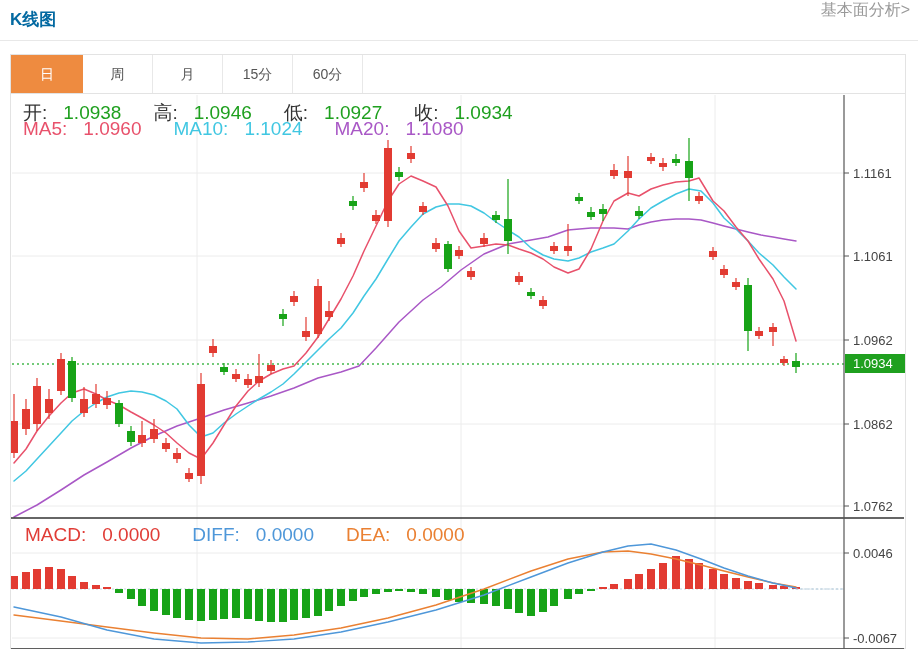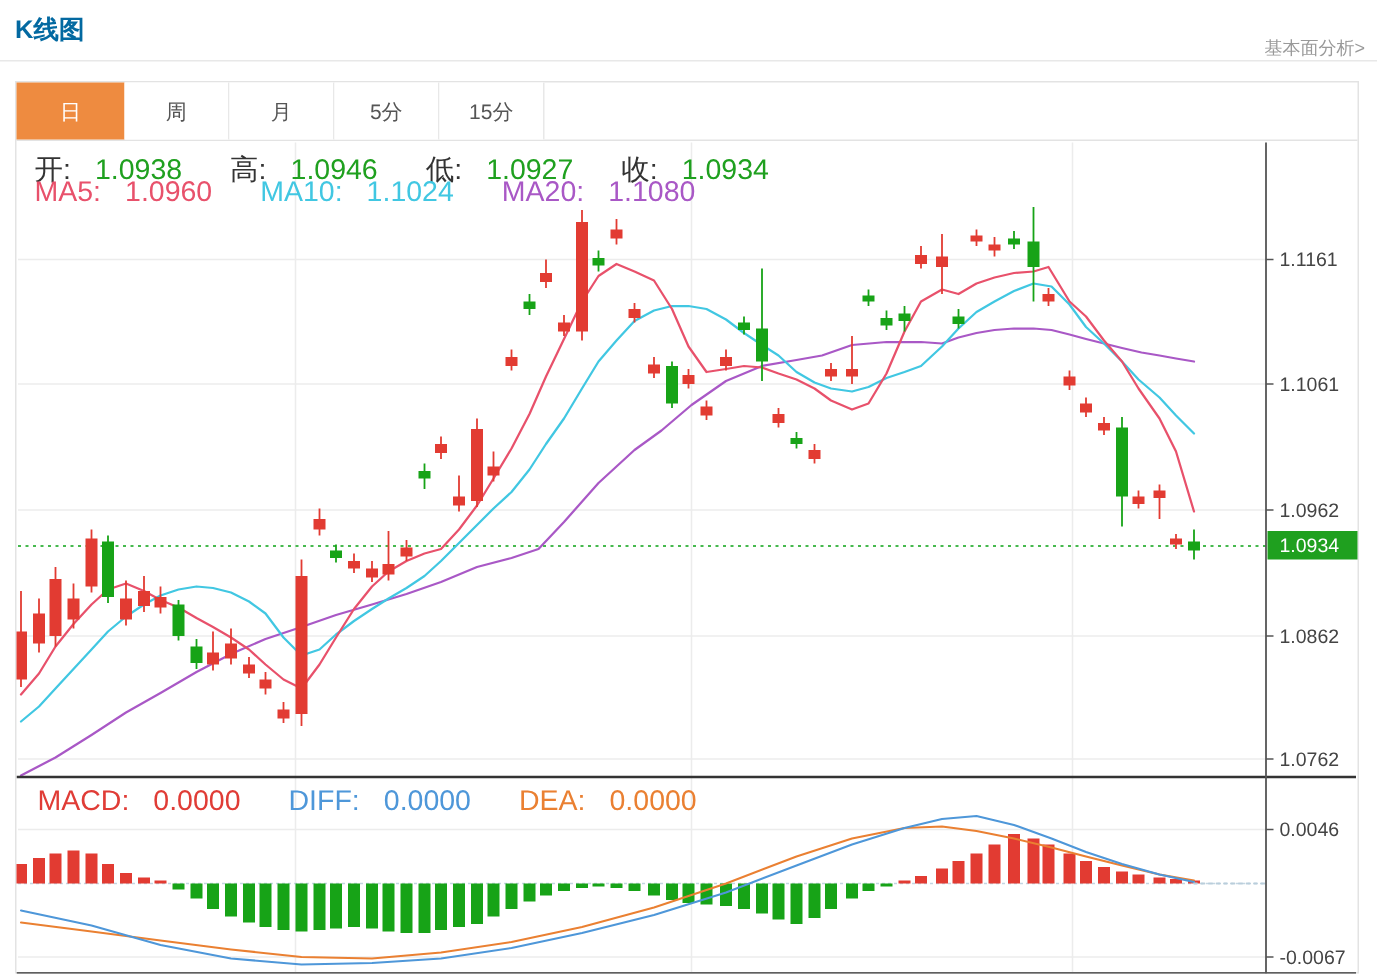--- a/index.html
+++ b/index.html
@@ -1,21 +1,21 @@
 <!DOCTYPE html>
 <html><head>
 <meta charset="utf-8">
 <style>
   html,body{margin:0;padding:0;}
   body{
     width:918px;height:652px;position:relative;background:#fff;overflow:hidden;
     font-family:"Liberation Sans","DejaVu Sans",sans-serif;
   }
   .page-title{position:absolute;left:10px;top:8px;font-size:17px;font-weight:bold;color:#0369a1;}
-  .fund-link{position:absolute;right:8px;top:24px;font-size:12px;color:#999;cursor:pointer;}
+  .fund-link{position:absolute;right:8px;top:0;font-size:16px;color:#999;cursor:pointer;}
   .top-divider{position:absolute;left:0;top:40px;width:918px;height:1px;background:#e8e8e8;}
   .chart-container{
     position:absolute;left:10px;top:54px;width:896px;height:595px;
     border:1px solid #e3e3e3;box-sizing:border-box;background:#fff;
   }
   .tab-strip{height:38px;border-bottom:1px solid #e3e3e3;display:flex;}
   .tab{
     width:70px;height:38px;line-height:38px;text-align:center;font-size:14px;color:#555;
     border-right:1px solid #e8e8e8;box-sizing:border-box;cursor:pointer;background:#fff;flex:none;
   }
@@ -32,22 +32,22 @@
 
 <div class="page-title">K线图</div>
 <div class="fund-link">基本面分析&gt;</div>
 <div class="top-divider"></div>
 
 <div class="chart-container">
   <div class="tab-strip" id="tab-strip">
       <div class="tab first active">日</div>
       <div class="tab">周</div>
       <div class="tab">月</div>
-      <div class="tab">5分</div>
       <div class="tab">15分</div>
+      <div class="tab">60分</div>
     </div>
   <div class="chart-area">
     <svg id="chart-svg" width="894" height="555" viewBox="10 93 894 555">
         <line x1="11" y1="172" x2="843" y2="172" stroke="#ececec" stroke-width="1"></line>
         <line x1="11" y1="255" x2="843" y2="255" stroke="#ececec" stroke-width="1"></line>
         <line x1="11" y1="339" x2="843" y2="339" stroke="#ececec" stroke-width="1"></line>
         <line x1="11" y1="423" x2="843" y2="423" stroke="#ececec" stroke-width="1"></line>
         <line x1="11" y1="505" x2="843" y2="505" stroke="#ececec" stroke-width="1"></line>
         <line x1="11" y1="552" x2="843" y2="552" stroke="#ececec" stroke-width="1"></line>
         <line x1="11" y1="637" x2="843" y2="637" stroke="#ececec" stroke-width="1"></line>

